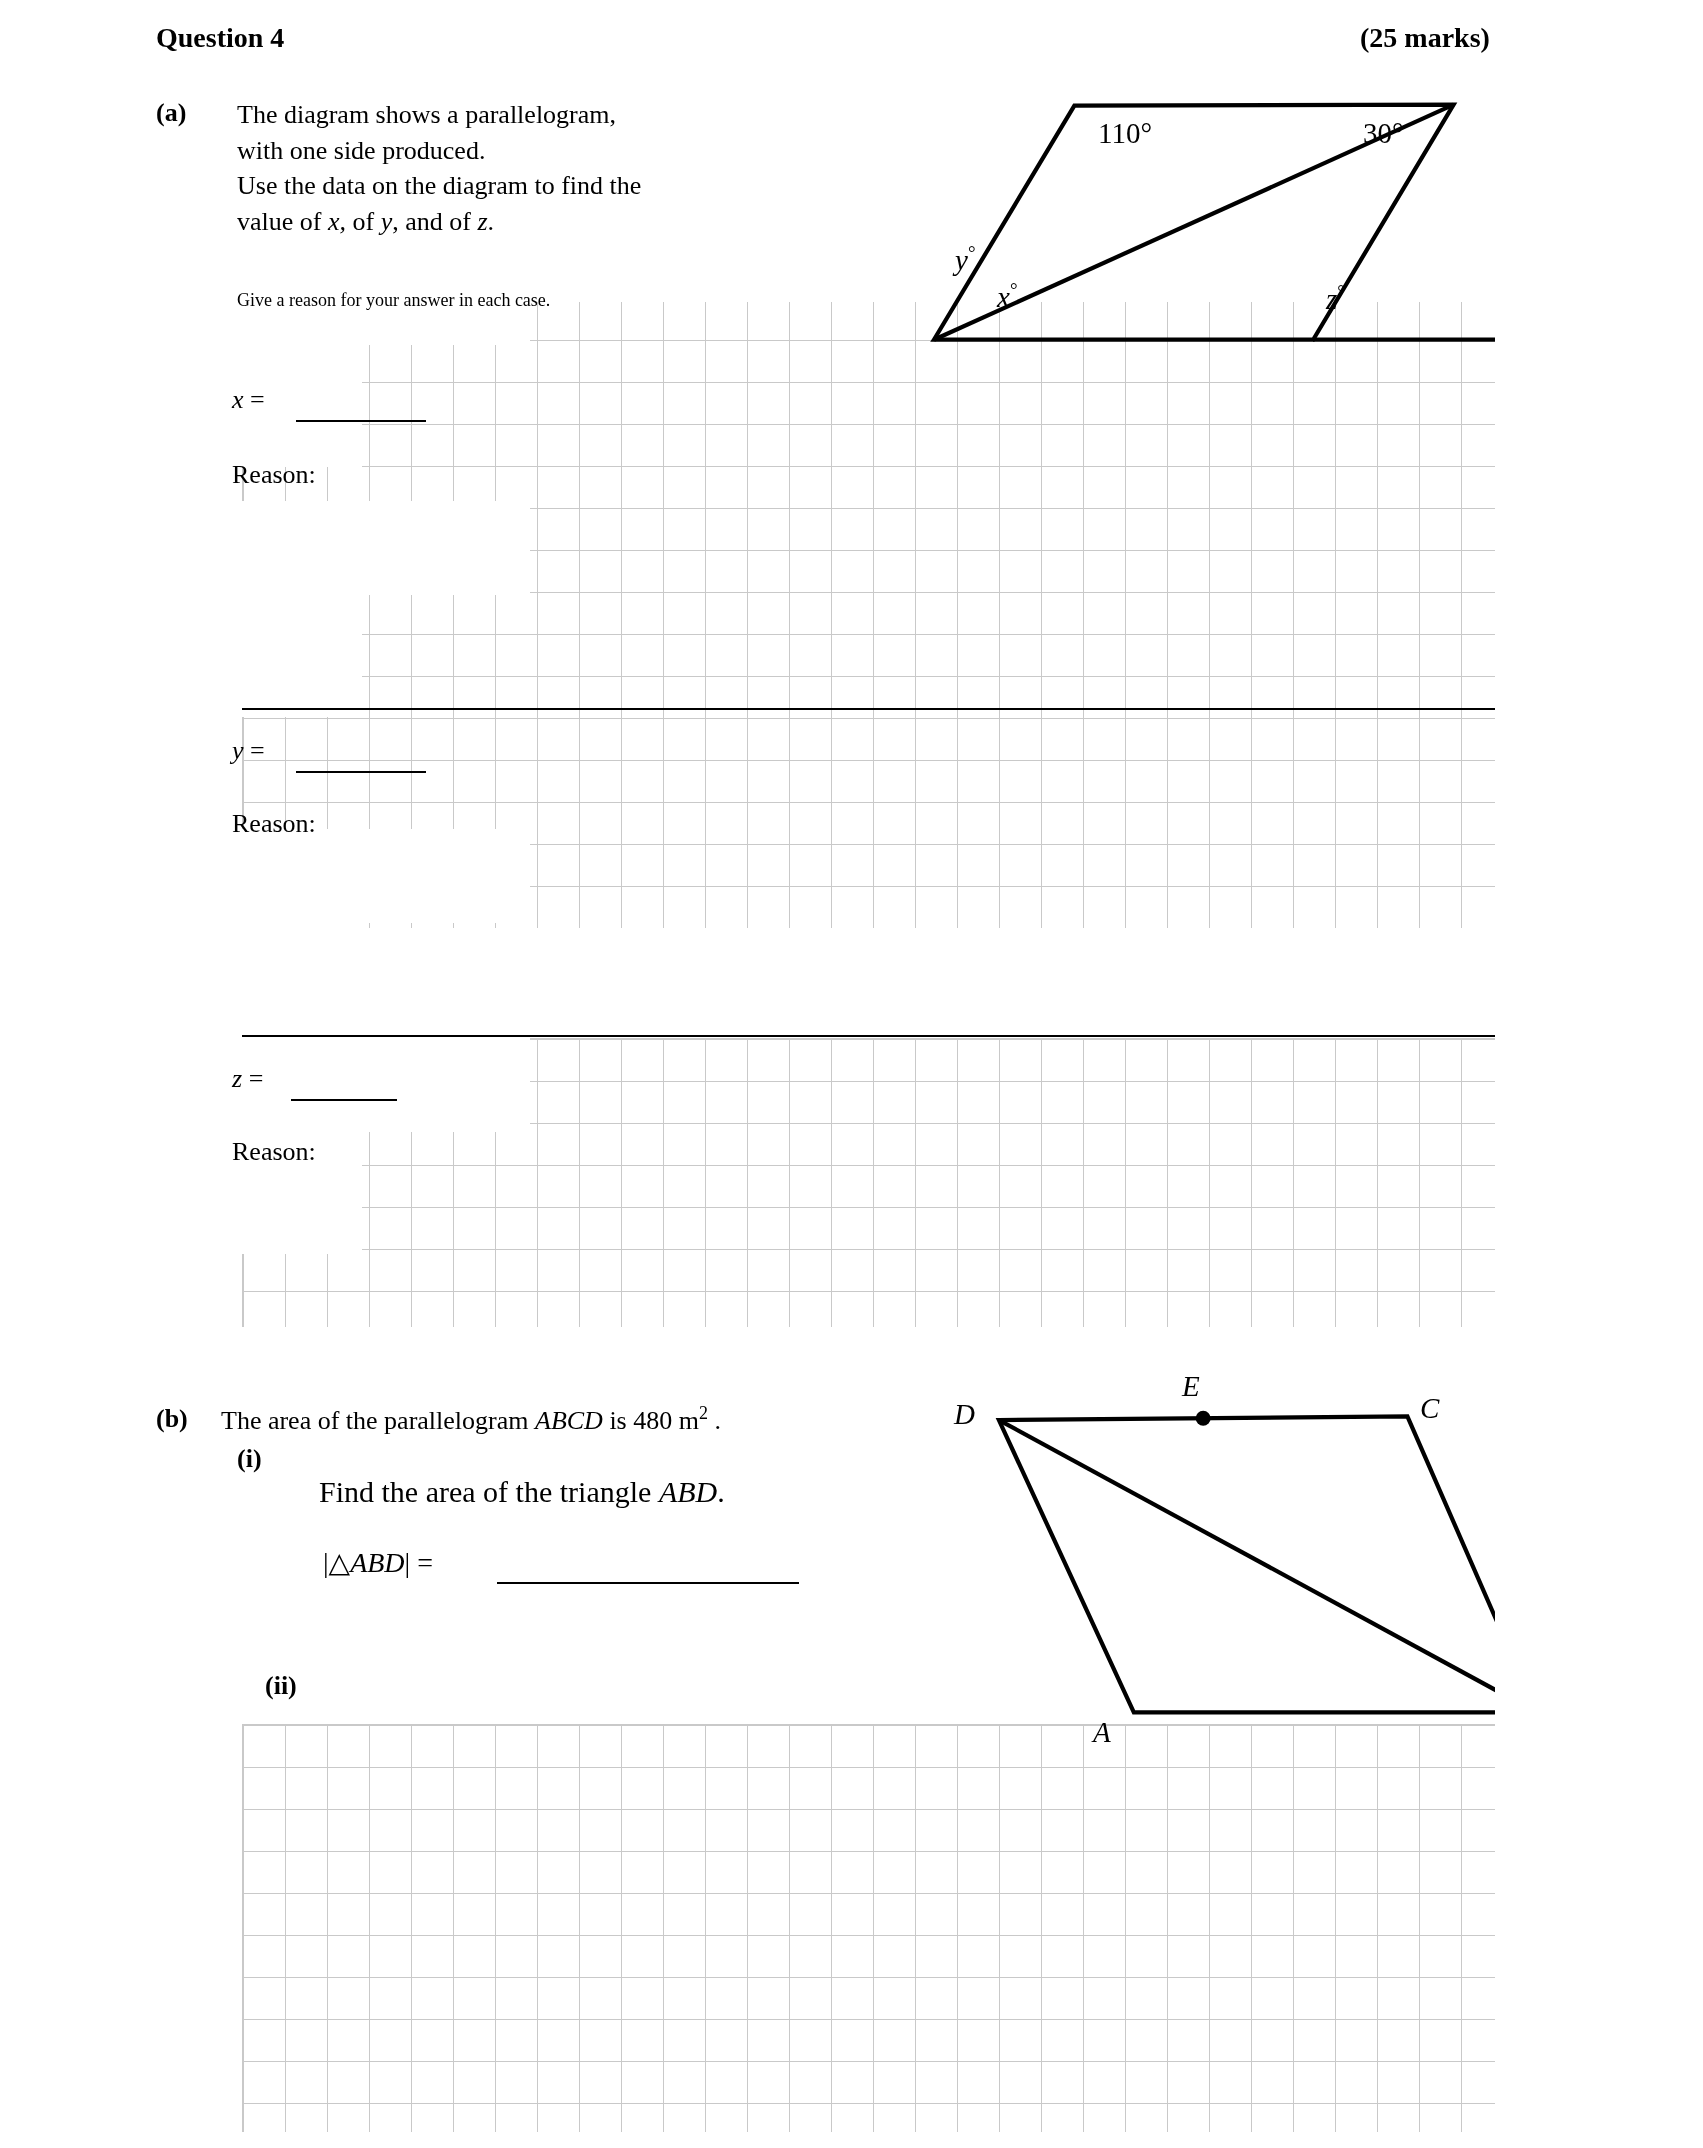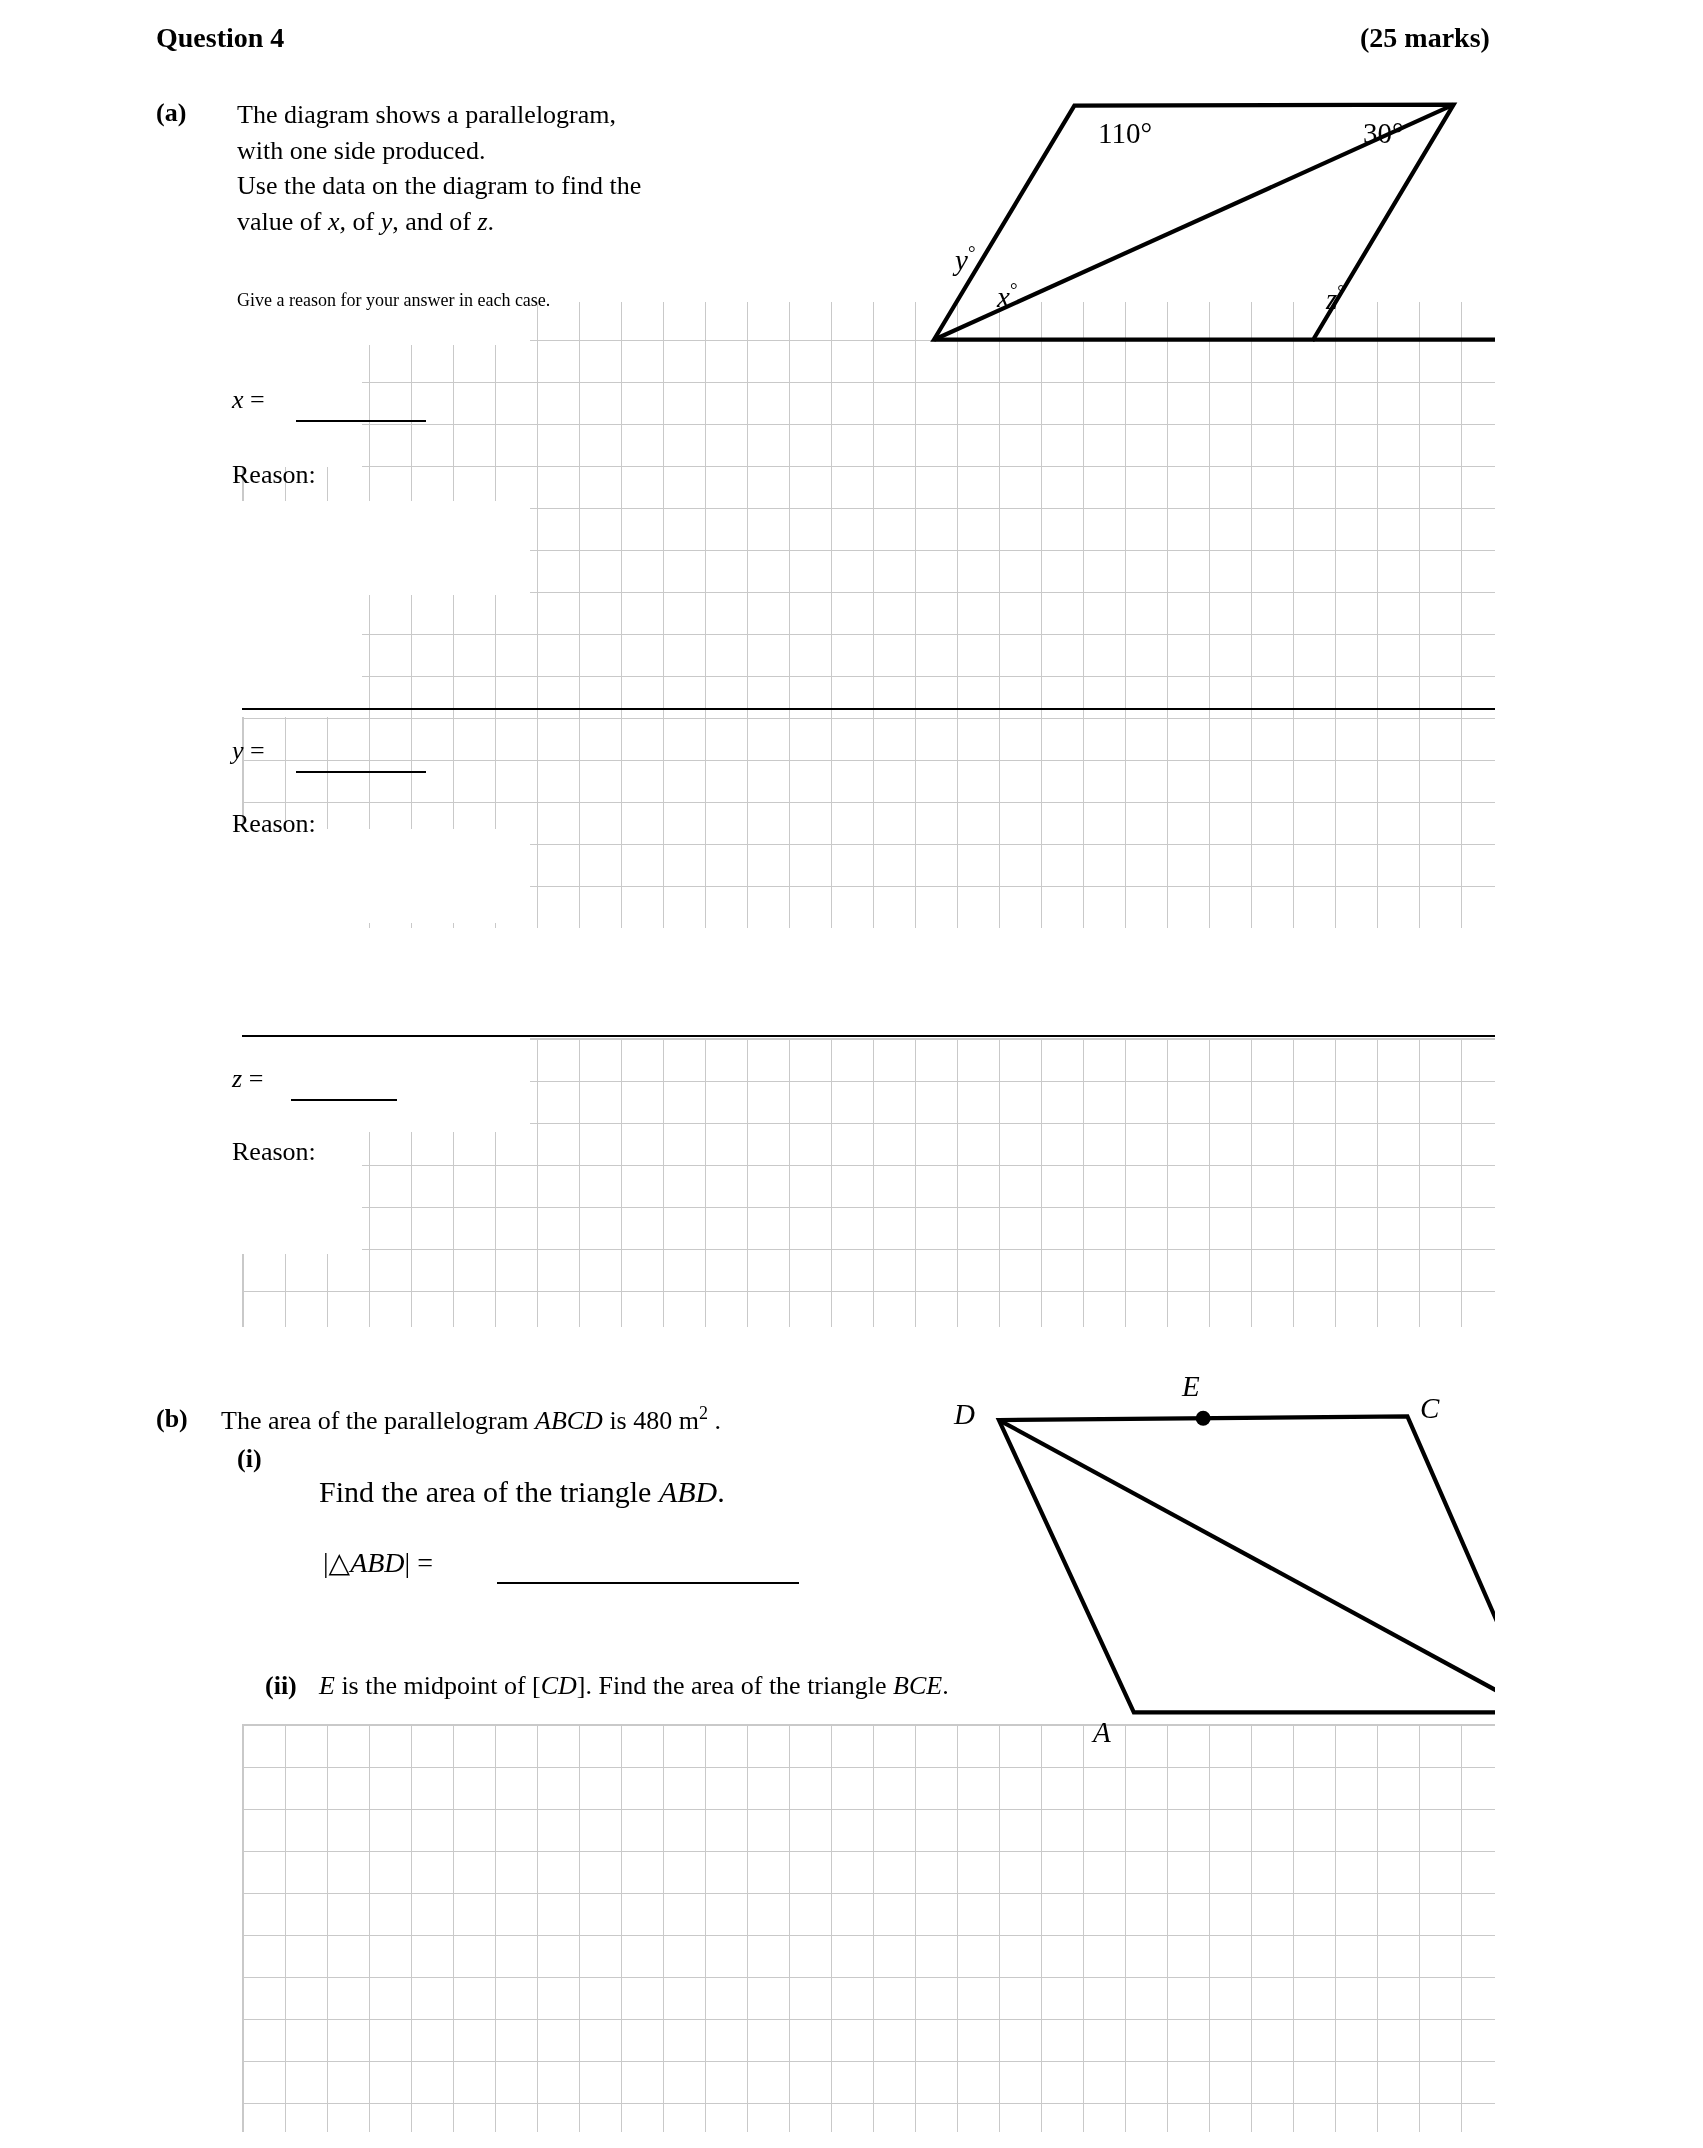--- a/index.html
+++ b/index.html
@@ -265,21 +265,20 @@
 
   <div class="t stem-b-1"><span>The area of the parallelogram </span><span class="it">ABCD</span><span>  is 480  m</span><span class="sup">2</span><span> .</span></div>
 
   <div class="t label-i">(i)</div>
   <div class="t stem-b-i"><span>Find the area of the triangle </span><span class="it">ABD</span><span>.</span></div>
 
   <div class="t abd-line"><span>|△</span><span class="it">ABD</span><span>| =</span></div>
   <div class="blank-abd"></div>
 
   <div class="t label-ii">(ii)</div>
-  <div class="t stem-b-ii"><span class="it">E</span><span> is the midpoint of [</span><span class="it">CD</span><span>].  Find the area of the triangle </span><span class="it">BCE</span><span>.</span></div>
 
   <div class="diagram diag-b">
     <svg width="656" height="356" viewBox="0 0 700 380">
 
       <polygon points="66,46 502,42 640,358 210,358" fill="none" stroke="#000000" stroke-width="4.5"></polygon>
       <line x1="66" y1="46" x2="640" y2="358" stroke="#000000" stroke-width="4.5"></line>
       <circle cx="284" cy="44" r="8" fill="#000000"></circle>
     </svg>
     <div class="dlabel" style="left:17px; top:20.6px;">D</div>
     <div class="dlabel" style="left:245px; top:-7.5px;">E</div>

